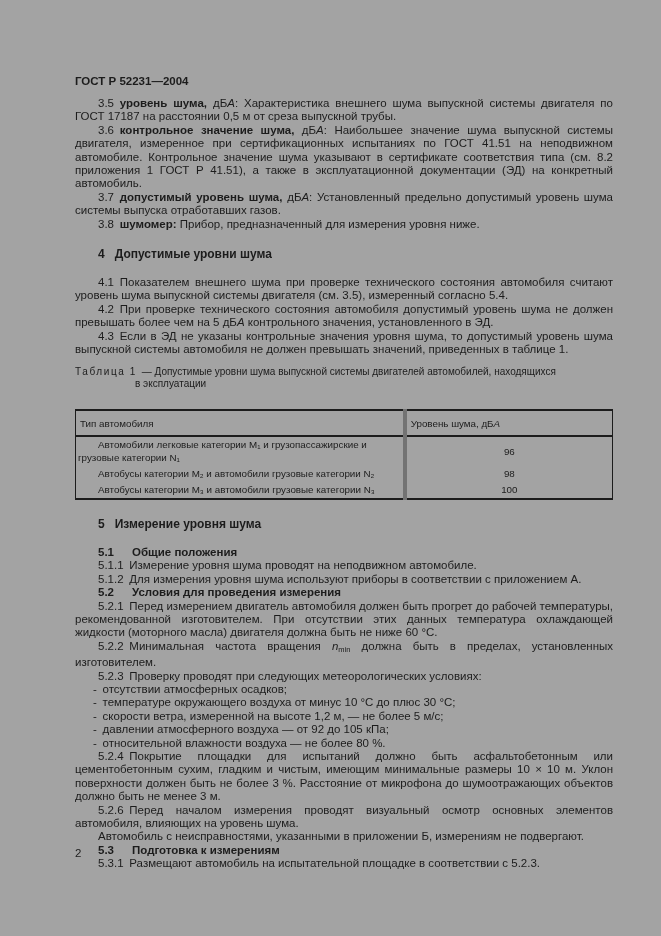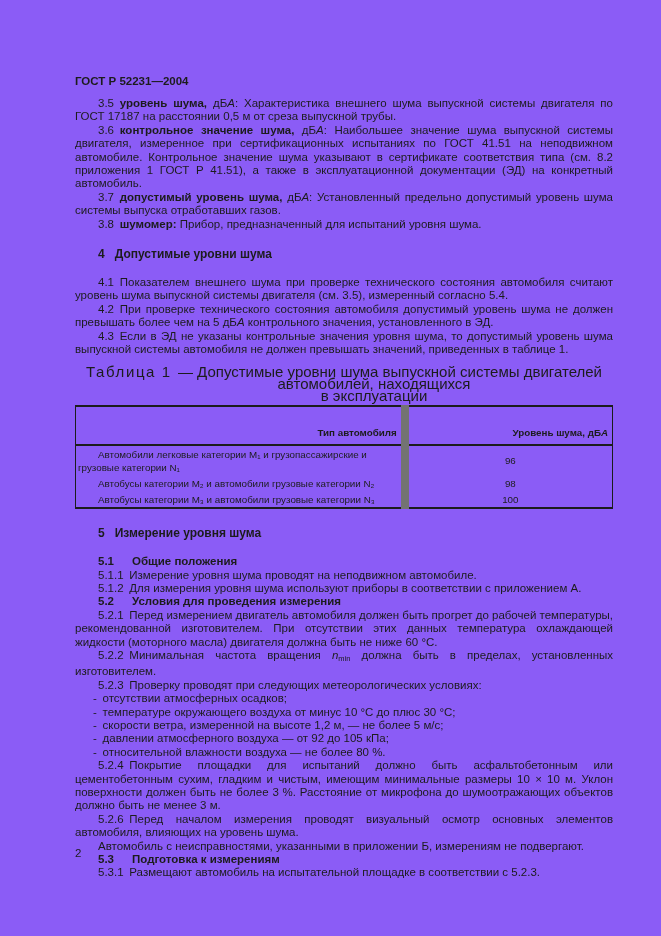--- a/index.html
+++ b/index.html
@@ -1,19 +1,19 @@
 <!DOCTYPE html>
 <html lang="ru"><head>
 <meta charset="utf-8">
 <style>
   html, body { margin: 0; padding: 0; background: #e8e8e8; }
   .page {
     position: relative;
     width: 661px; height: 936px;
-    background: #8b5cf6;
+    background: #a3a3a3;
     font-family: "Liberation Sans", "DejaVu Sans", sans-serif;
     color: #1c1c1c;
     overflow: hidden;
     margin: 0 auto;
   }
   .doc {
     position: absolute;
     left: 75px; top: 74px;
     width: 538px;
   }
@@ -44,49 +44,48 @@
   .h1 .hnum { margin-right: 10px; }
   .h2 {
     font-weight: bold;
     font-size: 11.5px;
     line-height: 13.4px;
     text-indent: 23px;
     margin: 0;
   }
   .h2 .hnum { margin-right: 18px; }
   .caption {
-    font-size: 15px;
+    font-size: 10px;
     line-height: 12.2px;
-    margin: 9px 0 3px 0;
+    margin: 9px 0 19px 0;
     padding-left: 60px;
     text-indent: -60px;
-    text-align: center;
   }
   .cap-label { letter-spacing: 1.6px; margin-right: 2px; }
   .noise-table {
     width: 100%;
     border-collapse: collapse;
     border-top: 2px solid #1c1c1c;
     border-bottom: 2.5px solid #1c1c1c;
     border-left: 1.5px solid #1c1c1c;
     border-right: 1.5px solid #1c1c1c;
     margin: 0 0 16px 0;
     table-layout: fixed;
   }
   .noise-table col.c1 { width: 61.3%; }
   .noise-table col.c2 { width: 38.7%; }
   .noise-table th {
-    font-weight: bold;
+    font-weight: normal;
     font-size: 9.8px;
     line-height: 11px;
     border-bottom: 2.5px solid #1c1c1c;
-    padding: 20px 4px 6px 4px;
-    text-align: right;
+    padding: 7px 4px 6px 4px;
+    text-align: left;
   }
-  .noise-table th + th, .noise-table td + td { border-left: 8px solid #737373; }
+  .noise-table th + th, .noise-table td + td { border-left: 4px solid #737373; }
   .noise-table td {
     font-size: 9.8px;
     line-height: 13px;
     padding: 1.5px 2px;
     vertical-align: middle;
   }
   .noise-table td.type {
     text-align: left;
     text-indent: 20px;
     padding-left: 2px;
@@ -105,21 +104,21 @@
 </head>
 <body>
 
 <div class="page">
   <div class="doc">
     <div class="doc-header">ГОСТ Р 52231—2004</div>
     <div>
         <div class="para"><span>3.5 </span><span class="b">уровень шума,</span><span> дБ</span><span class="i">А</span><span>: Характеристика внешнего шума выпускной системы двигателя по ГОСТ 17187 на расстоянии 0,5 м от среза выпускной трубы.</span></div>
         <div class="para"><span>3.6 </span><span class="b">контрольное значение шума,</span><span> дБ</span><span class="i">А</span><span>: Наибольшее значение шума выпускной системы двигателя, измеренное при сертификационных испытаниях по ГОСТ 41.51 на неподвижном автомобиле. Контрольное значение шума указывают в сертификате соответствия типа (см. 8.2 приложения 1 ГОСТ Р 41.51), а также в эксплуатационной документации (ЭД) на конкретный автомобиль.</span></div>
         <div class="para"><span>3.7 </span><span class="b">допустимый уровень шума,</span><span> дБ</span><span class="i">А</span><span>: Установленный предельно допустимый уровень шума системы выпуска отработавших газов.</span></div>
-        <div class="para"><span>3.8 </span><span class="b">шумомер:</span><span> Прибор, предназначенный для испытаний уровня шума.</span></div>
+        <div class="para"><span>3.8 </span><span class="b">шумомер:</span><span> Прибор, предназначенный для измерения уровня ниже.</span></div>
         <div class="h1"><span class="hnum">4</span><span>Допустимые уровни шума</span></div>
         <div class="para"><span>4.1 Показателем внешнего шума при проверке технического состояния автомобиля считают уровень шума выпускной системы двигателя (см. 3.5), измеренный согласно 5.4.</span></div>
         <div class="para"><span>4.2 При проверке технического состояния автомобиля допустимый уровень шума не должен превышать более чем на 5 дБ</span><span class="i">А</span><span> контрольного значения, установленного в ЭД.</span></div>
         <div class="para"><span>4.3 Если в ЭД не указаны контрольные значения уровня шума, то допустимый уровень шума выпускной системы автомобиля не должен превышать значений, приведенных в таблице 1.</span></div>
         <div class="caption"><span class="cap-label">Таблица 1</span><span> — Допустимые уровни шума выпускной системы двигателей автомобилей, находящихся</span><br><span>в эксплуатации</span></div>
         <table class="noise-table">
           <colgroup>
             <col class="c1">
             <col class="c2">
           </colgroup>

